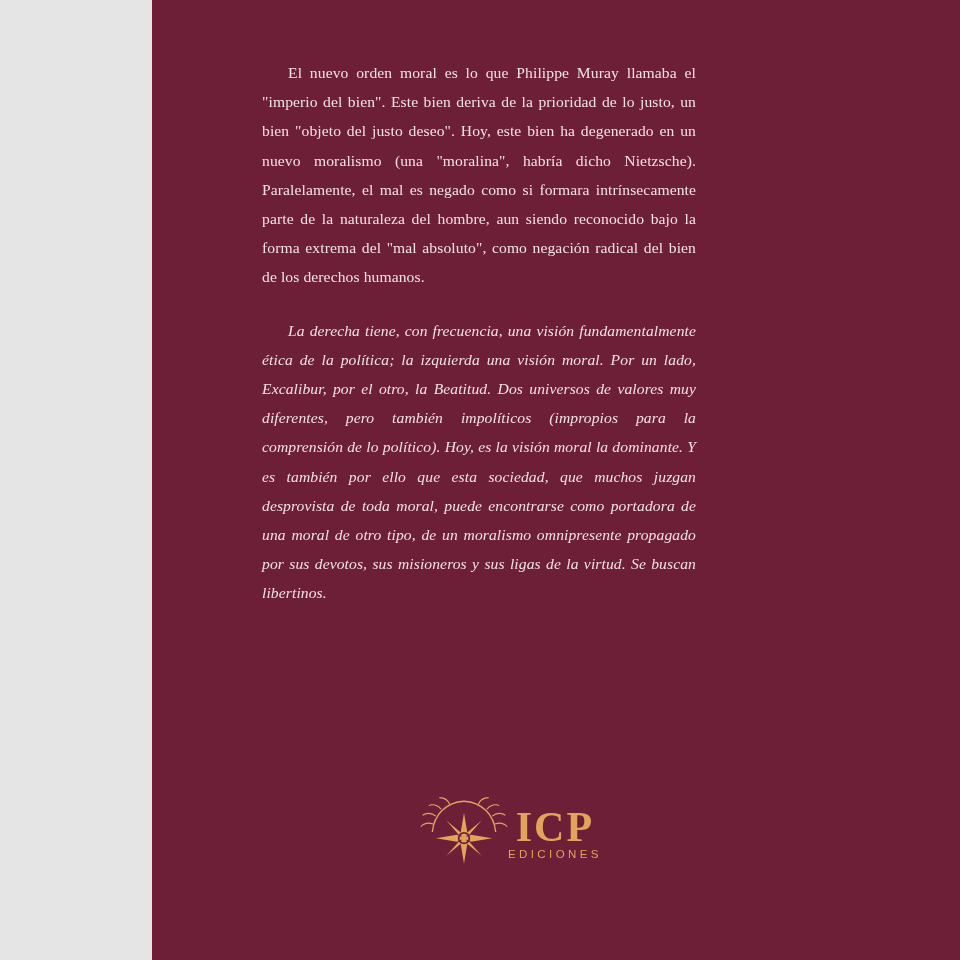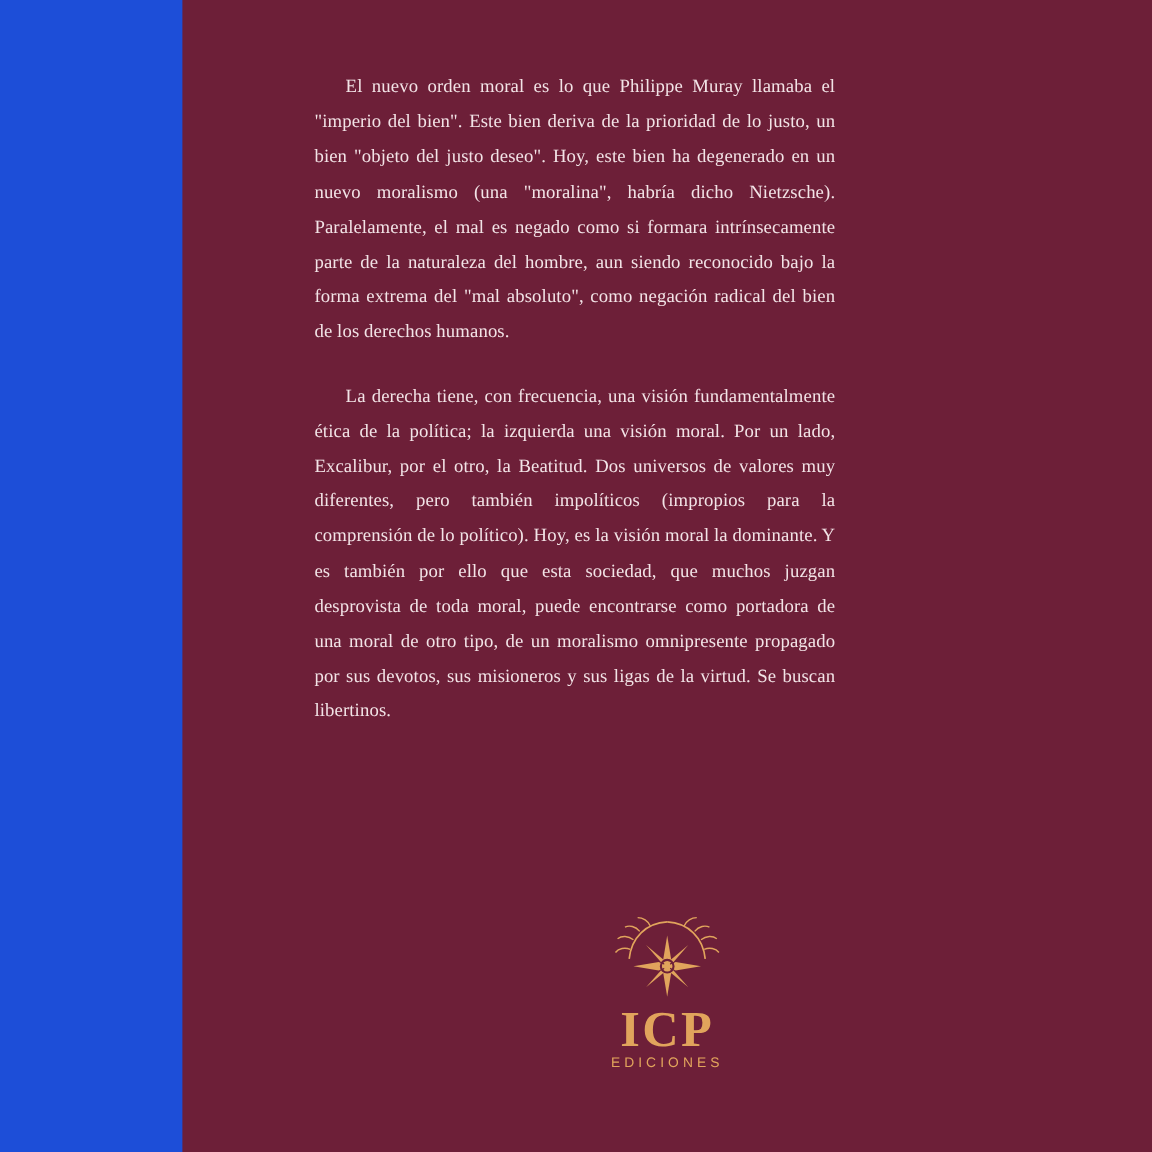--- a/index.html
+++ b/index.html
@@ -10,21 +10,21 @@
   body {
     width: 960px;
     height: 960px;
     overflow: hidden;
     font-family: "Liberation Serif", serif;
   }
   #page {
     position: relative;
     width: 960px;
     height: 960px;
-    background: #1d4ed8;
+    background: #e5e5e5;
   }
   #back-cover {
     position: absolute;
     left: 152px;
     top: 0;
     width: 808px;
     height: 960px;
     background: #6d1f38;
     overflow: hidden;
   }
@@ -39,29 +39,30 @@
     font-family: "Liberation Serif", serif;
     font-size: 15.6px;
     line-height: 29.2px;
     text-align: justify;
     text-indent: 26px;
     margin: 0 0 24px 0;
     letter-spacing: 0.1px;
   }
   .para:last-child {
     margin-bottom: 0;
+    font-style: italic;
   }
   #logo-area {
     position: absolute;
     left: 268px;
     top: 762px;
     width: 272px;
     height: 140px;
     display: flex;
-    flex-direction: column;
+    flex-direction: row;
     align-items: center;
   }
   #logo-mark {
     width: 88px;
     height: 74px;
     display: block;
   }
   #logo-text {
     margin-top: 2px;
     text-align: center;

